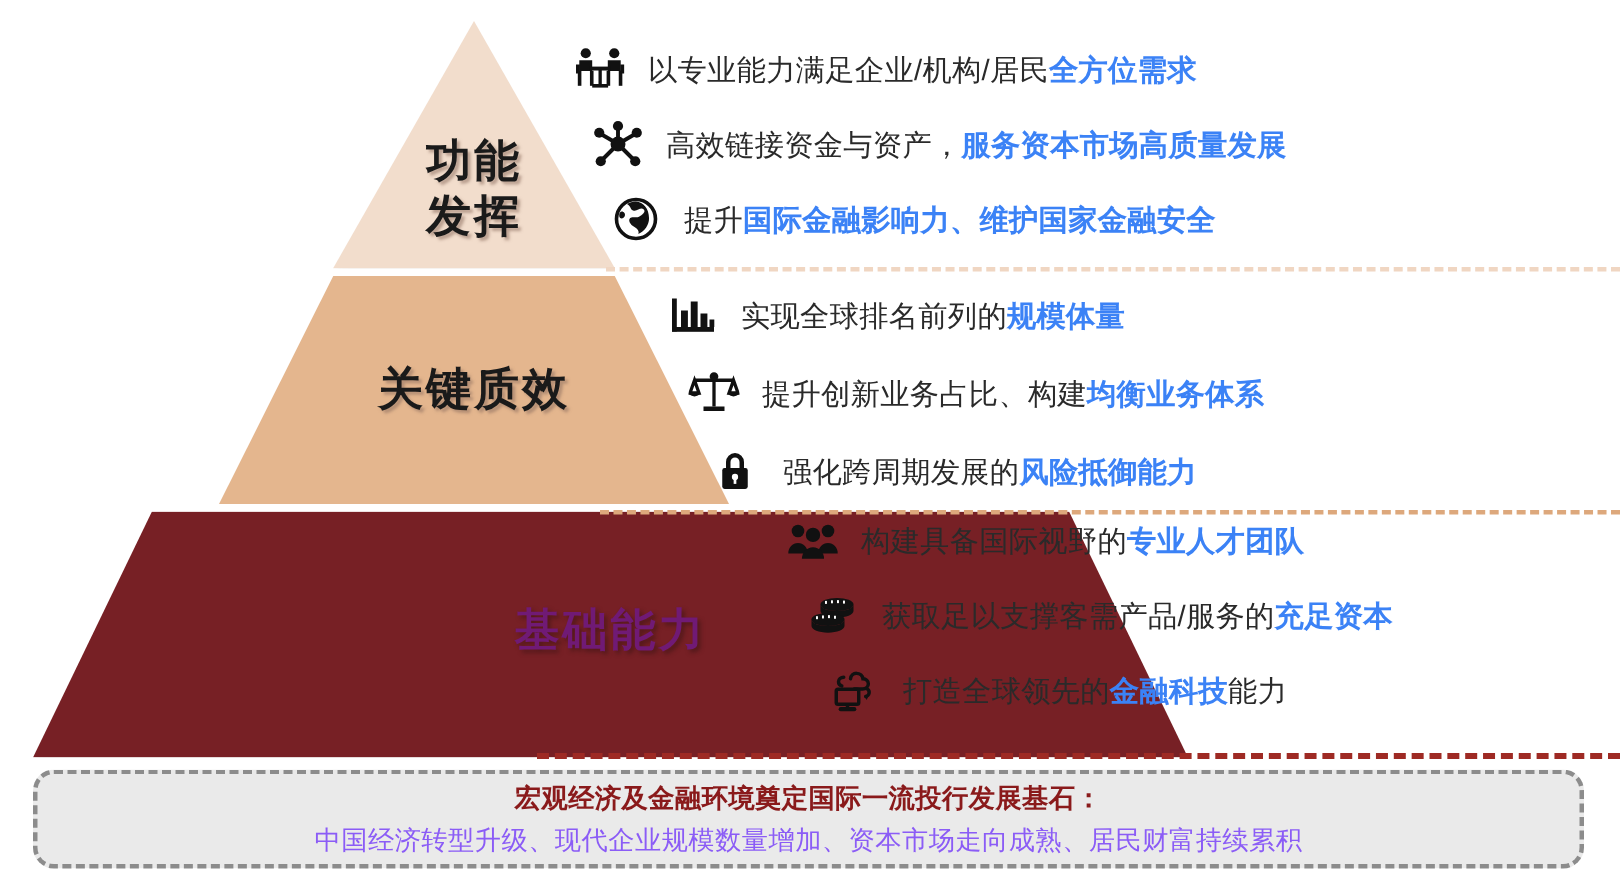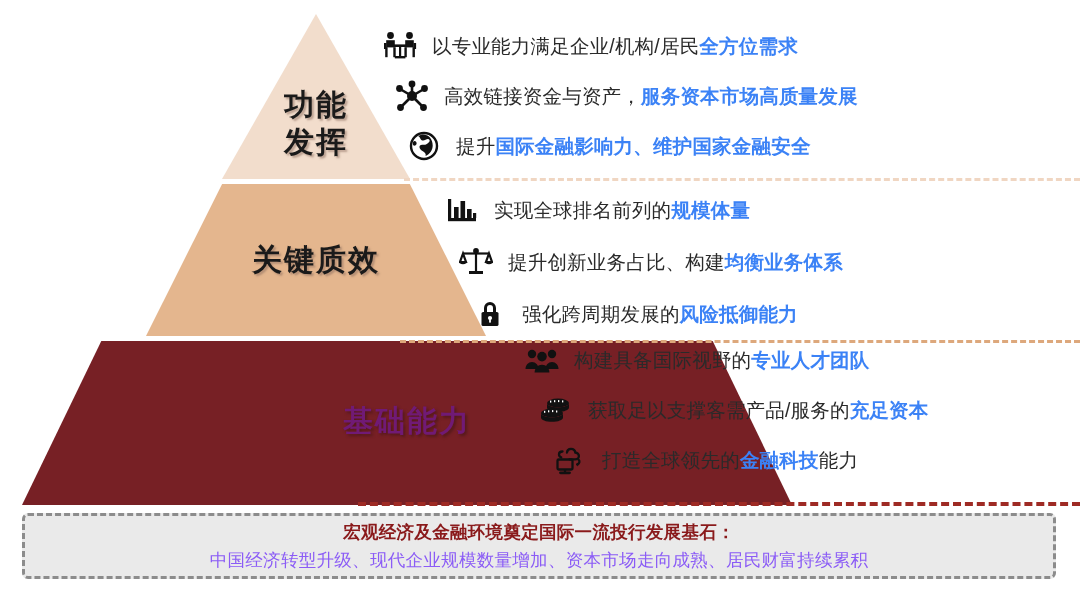--- a/index.html
+++ b/index.html
@@ -20,21 +20,21 @@
     position:absolute;
     display:flex;align-items:center;justify-content:center;
     flex-direction:column;
     font-weight:bold;
     letter-spacing:2px;
     line-height:1.24;
     white-space:nowrap;
   }
 
   
-  #tier1{left:222px;top:14px;width:188px;height:165px;font-family:Liberation Mono, monospace;}
+  #tier1{left:222px;top:14px;width:188px;height:165px;}
   #tier1 .shape{
     background:#f2ddcc;
     clip-path:polygon(50% 0%,100% 100%,0% 100%);
     filter:drop-shadow(3px 3px 3px rgba(120,95,80,.45));
   }
   #tier1 .label{
     left:0;top:62px;width:188px;height:100px;
     color:#1a1a1a;font-size:30px;
     text-shadow:2px 2px 2px rgba(140,110,95,.55);
   }
@@ -105,21 +105,21 @@
   #group3{left:520px;top:336px;}
   #group3 .row{height:48px;}
   #group3 .r2{margin-left:14px;}
   #group3 .r3{margin-left:28px;}
 
   
   #footer{
     position:absolute;left:22px;top:513px;width:1034px;height:66px;
     background:#eaeaea;
     border:3px dashed #8c8c8c;
-    border-radius:6px;
+    border-radius:14px;
     box-sizing:border-box;
     display:flex;flex-direction:column;
     align-items:center;justify-content:center;
   }
   #footer .f-title{
     font-size:17.5px;font-weight:bold;color:#8a1a1b;
     letter-spacing:.3px;margin-bottom:4px;white-space:nowrap;
   }
   #footer .f-sub{
     font-size:17.5px;color:#8b5cf6;letter-spacing:.3px;white-space:nowrap;

